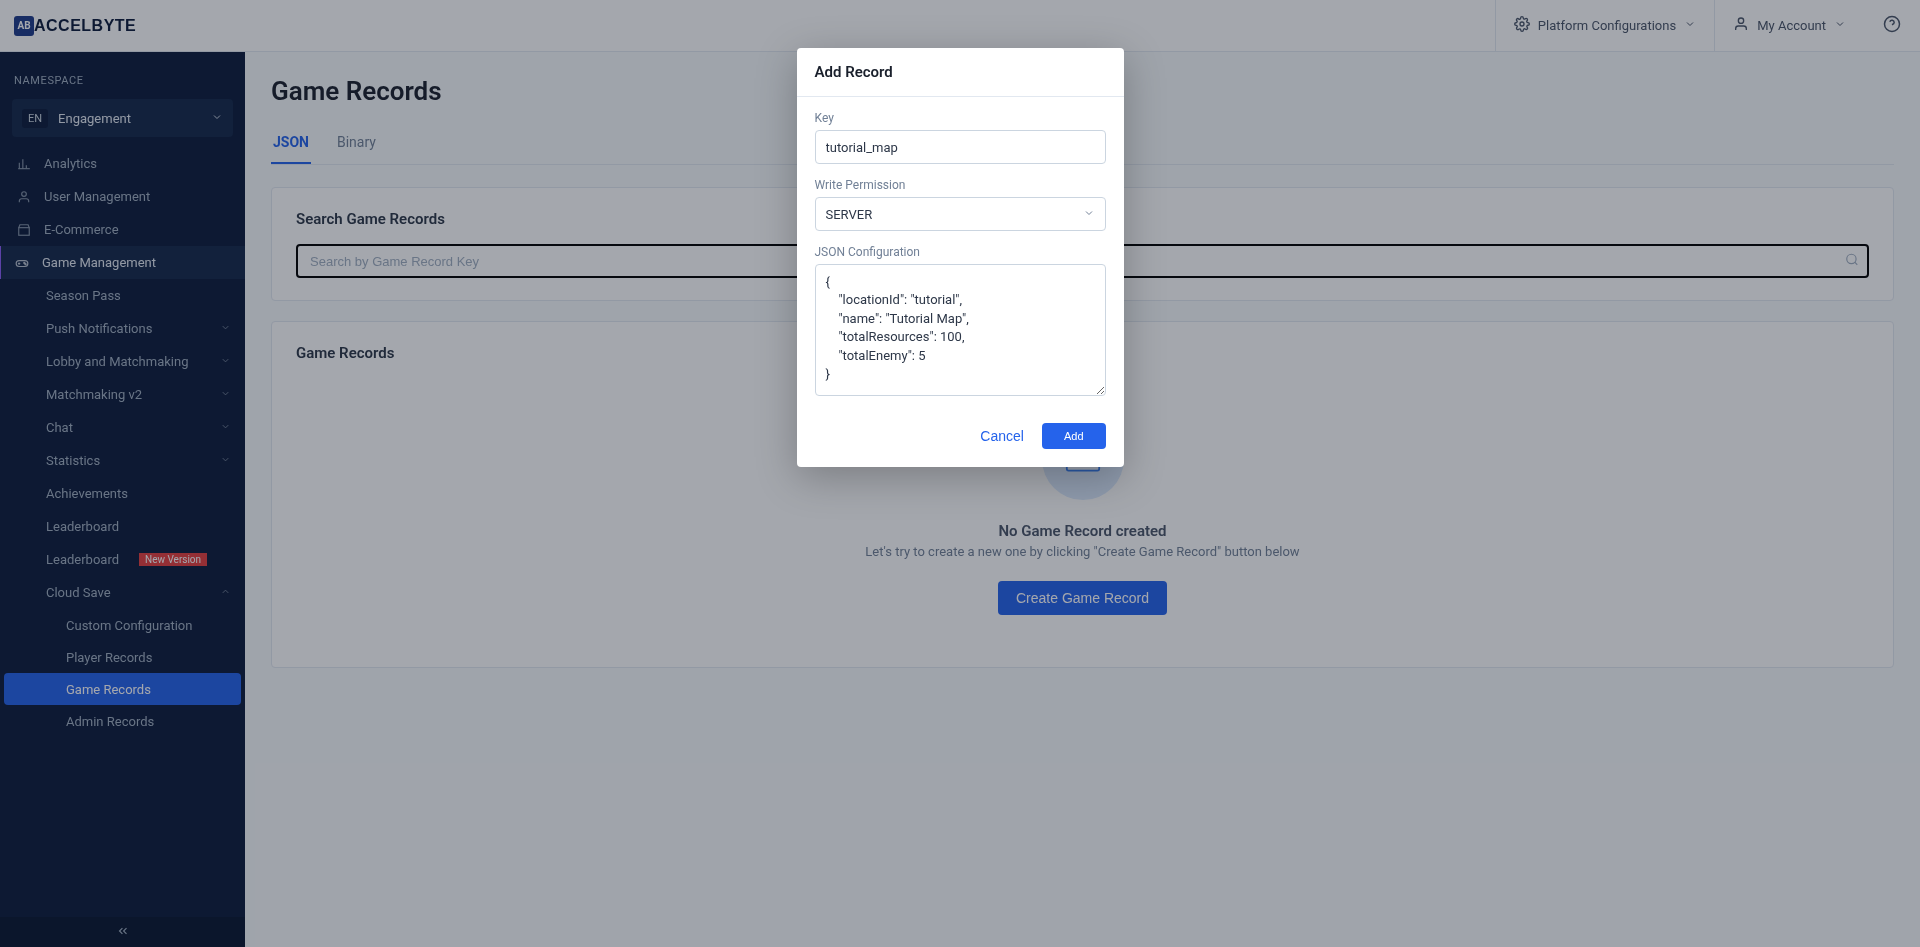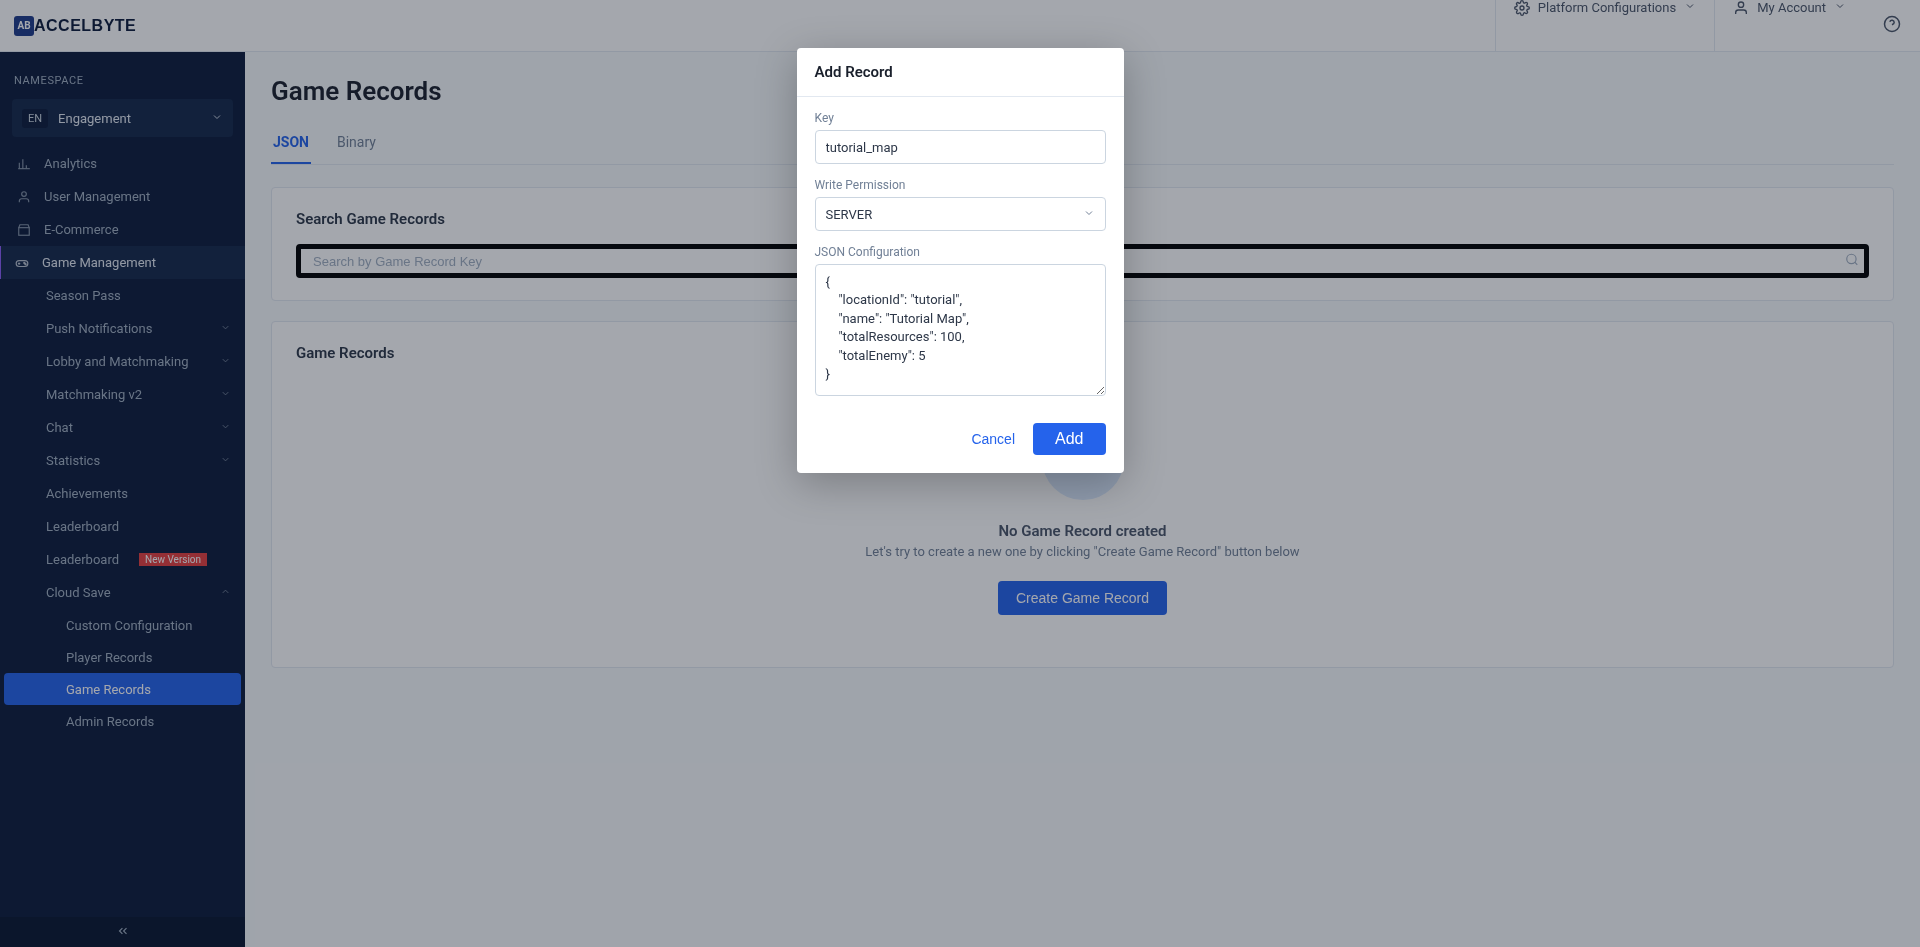--- a/index.html
+++ b/index.html
@@ -45,20 +45,21 @@
   font-weight: 700;
   letter-spacing: 0.5px;
   font-size: 16px;
   color: #0c1b3a;
 }
 .topbar-spacer { flex: 1; }
 .topbar-btn {
   height: 52px;
   padding: 0 18px;
   display: flex;
+  align-items: center;
   gap: 8px;
   color: #4a5568;
   border-left: 1px solid #e2e8f0;
   cursor: pointer;
   font-size: 13px;
 }
 .topbar-btn:last-child { border-right: 1px solid #e2e8f0; }
 .topbar-help {
   width: 56px;
   display: flex;
@@ -223,21 +224,21 @@
   font-weight: 600;
   color: #2d3748;
   margin-bottom: 16px;
 }
 .search-input-wrap {
   position: relative;
 }
 .search-input {
   width: 100%;
   height: 34px;
-  border: 5px solid #000000;
+  border: 2px solid #000000;
   border-radius: 4px;
   padding: 0 36px 0 12px;
   font-size: 13px;
   color: #4a5568;
 }
 .search-input::placeholder { color: #a0aec0; }
 .search-icon-right {
   position: absolute;
   right: 10px;
   top: 50%;
@@ -356,21 +357,21 @@
   border: none;
   font-size: 14px;
   cursor: pointer;
 }
 .btn-add {
   background: #2563eb;
   color: #fff;
   border: none;
   border-radius: 4px;
   padding: 7px 22px;
-  font-size: 16px;
+  font-size: 11px;
   cursor: pointer;
 }
 </style>
 </head>
 <body>
 
 <div class="topbar">
   <div class="logo-wrap">
     <span class="logo-mark">AB</span>
     <span class="logo-text">ACCELBYTE</span>

